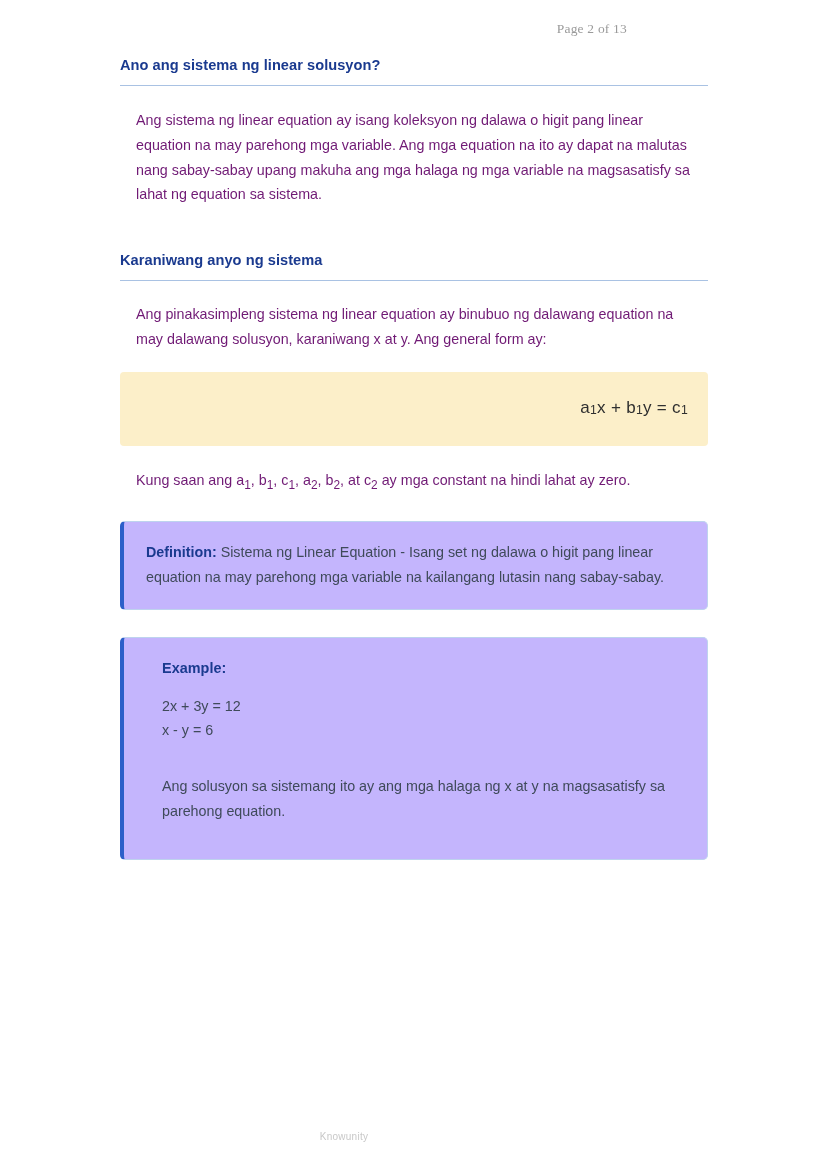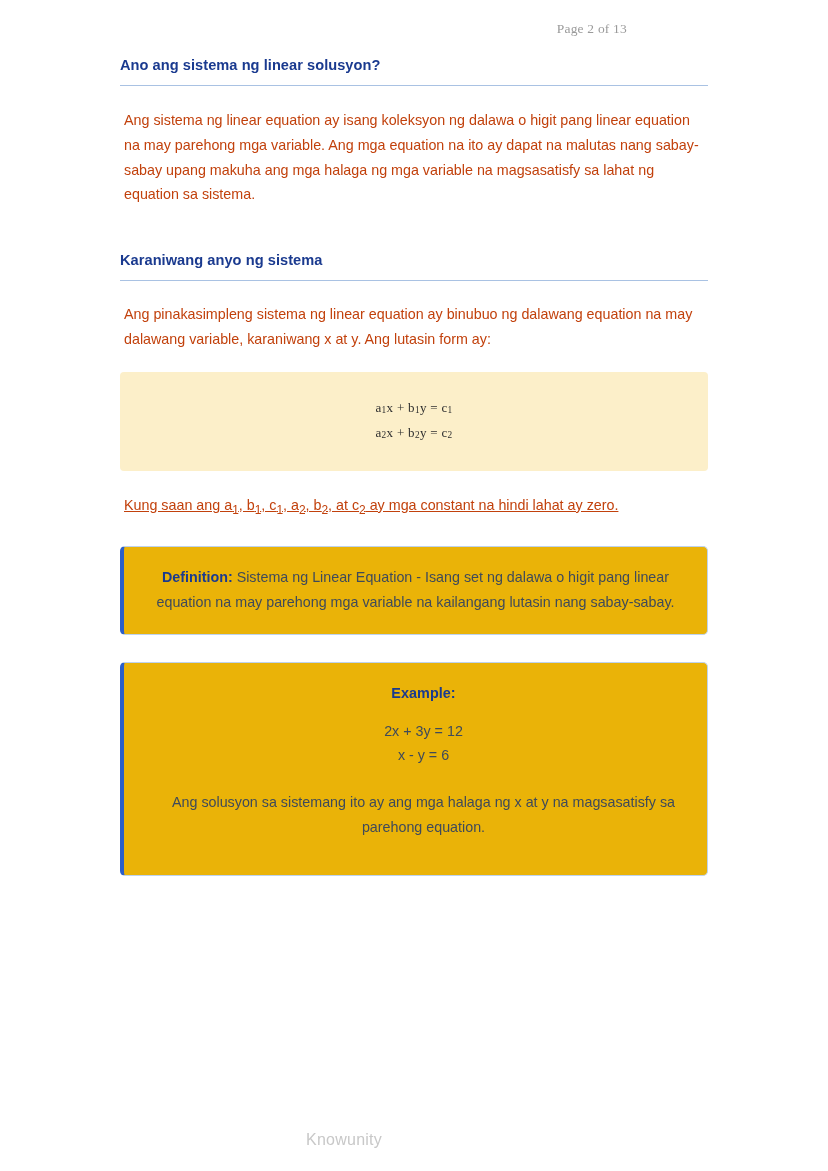--- a/index.html
+++ b/index.html
@@ -56,59 +56,59 @@
     background: #a9c2e3;
     width: 100%;
     margin: 0;
   }
   .heading-block { margin-bottom: 0; }
   .heading-block.second { margin-top: 44px; }
 
   
   .body-text {
     font-size: 14.3px;
-    color: #c2410c;
+    color: #701a75;
     line-height: 24.8px;
-    margin: 4px;
+    margin: 16px;
   }
   .para-1 { margin-top: 22px; }
   .para-2 { margin-top: 21px; }
-  .para-3 { margin-top: 22px; text-decoration: underline; }
+  .para-3 { margin-top: 22px; }
 
   
   .equation-box {
     margin-top: 20px;
     background: #fcefc9;
     border-radius: 4px;
     padding: 24px 20px 25px 20px;
     text-align: center;
   }
   .equation-line {
-    font-family: Liberation Serif, serif;
-    font-size: 13px;
+    font-family: Liberation Sans, sans-serif;
+    font-size: 17px;
     color: #2f2f2f;
     line-height: 23px;
     letter-spacing: 0.3px;
+    text-align: right;
   }
   .equation-line sub {
     font-size: 0.72em;
     vertical-align: baseline;
     position: relative;
     bottom: -0.12em;
   }
 
   
   .callout {
     margin-top: 24px;
-    background: #eab308;
+    background: #c4b5fd;
     border: 1px solid #bed3ee;
     border-left: 4px solid #2c5fc9;
     border-radius: 5px;
     box-sizing: border-box;
-    text-align: center;
   }
   .callout-definition {
     padding: 18px 22px 19px 22px;
   }
   .callout-example {
     margin-top: 27px;
     padding: 22px 22px 36px 38px;
   }
 
   .callout-text {
@@ -129,31 +129,31 @@
     margin: 0 0 18px 0;
     letter-spacing: 0.05px;
   }
   .example-lines {
     font-size: 14.3px;
     color: #3f4a5a;
     line-height: 24.8px;
     margin: 0;
   }
   .example-closing {
-    margin-top: 22px;
+    margin-top: 31px;
   }
 
   
   .footer-watermark {
     position: absolute;
     left: 0;
     right: 0;
     top: 1131px;
     text-align: center;
-    font-size: 16px;
+    font-size: 10px;
     color: #c8c8c8;
     letter-spacing: 0.25px;
   }
 </style>
 </head>
 <body>
 
 <div class="page">
 
   <div class="page-header">Page 2 of 13</div>
@@ -165,25 +165,24 @@
       <div class="heading-rule"></div>
     </div>
 
     <p class="body-text para-1">Ang sistema ng linear equation ay isang koleksyon ng dalawa o higit pang linear equation na may parehong mga variable. Ang mga equation na ito ay dapat na malutas nang sabay-sabay upang makuha ang mga halaga ng mga variable na magsasatisfy sa lahat ng equation sa sistema.</p>
 
     <div class="heading-block second">
       <h2 class="section-heading">Karaniwang anyo ng sistema</h2>
       <div class="heading-rule"></div>
     </div>
 
-    <p class="body-text para-2">Ang pinakasimpleng sistema ng linear equation ay binubuo ng dalawang equation na may dalawang variable, karaniwang x at y. Ang lutasin form ay:</p>
+    <p class="body-text para-2">Ang pinakasimpleng sistema ng linear equation ay binubuo ng dalawang equation na may dalawang solusyon, karaniwang x at y. Ang general form ay:</p>
 
     <div class="equation-box">
       <div class="equation-line"><span>a</span><sub>1</sub><span>x + b</span><sub>1</sub><span>y = c</span><sub>1</sub></div>
-      <div class="equation-line"><span>a</span><sub>2</sub><span>x + b</span><sub>2</sub><span>y = c</span><sub>2</sub></div>
     </div>
 
     <p class="body-text para-3"><span>Kung saan ang a</span><sub>1</sub><span>, b</span><sub>1</sub><span>, c</span><sub>1</sub><span>, a</span><sub>2</sub><span>, b</span><sub>2</sub><span>, at c</span><sub>2</sub><span> ay mga constant na hindi lahat ay zero.</span></p>
 
     <div class="callout callout-definition">
       <p class="callout-text"><span class="callout-label">Definition:</span><span> Sistema ng Linear Equation - Isang set ng dalawa o higit pang linear equation na may parehong mga variable na kailangang lutasin nang sabay-sabay.</span></p>
     </div>
 
     <div class="callout callout-example">
       <p class="example-title">Example:</p>

